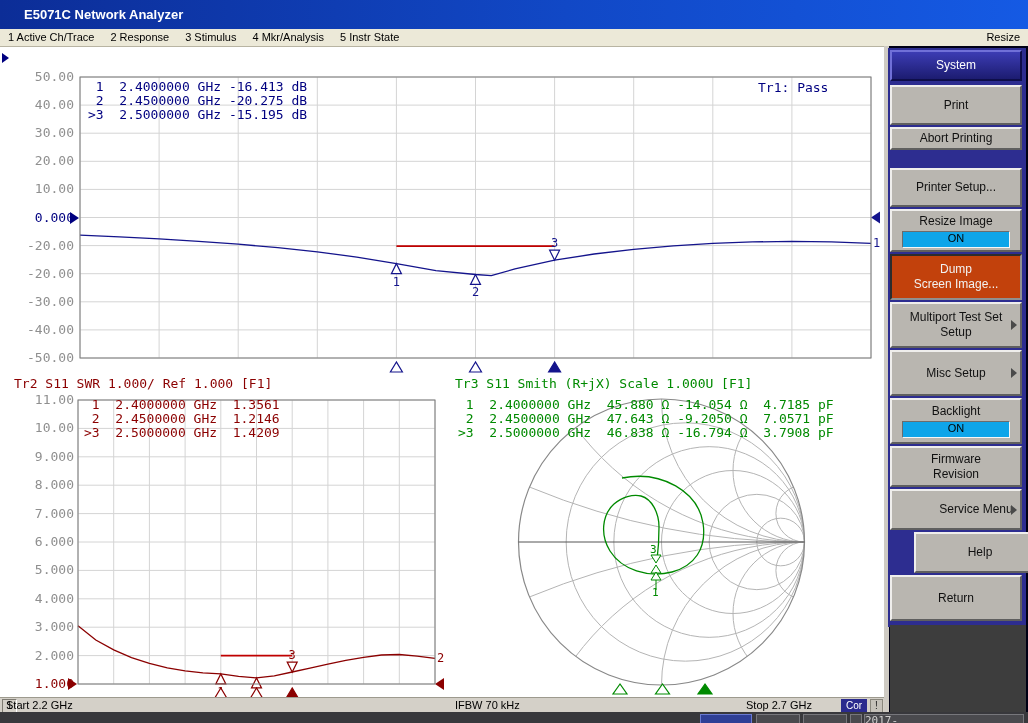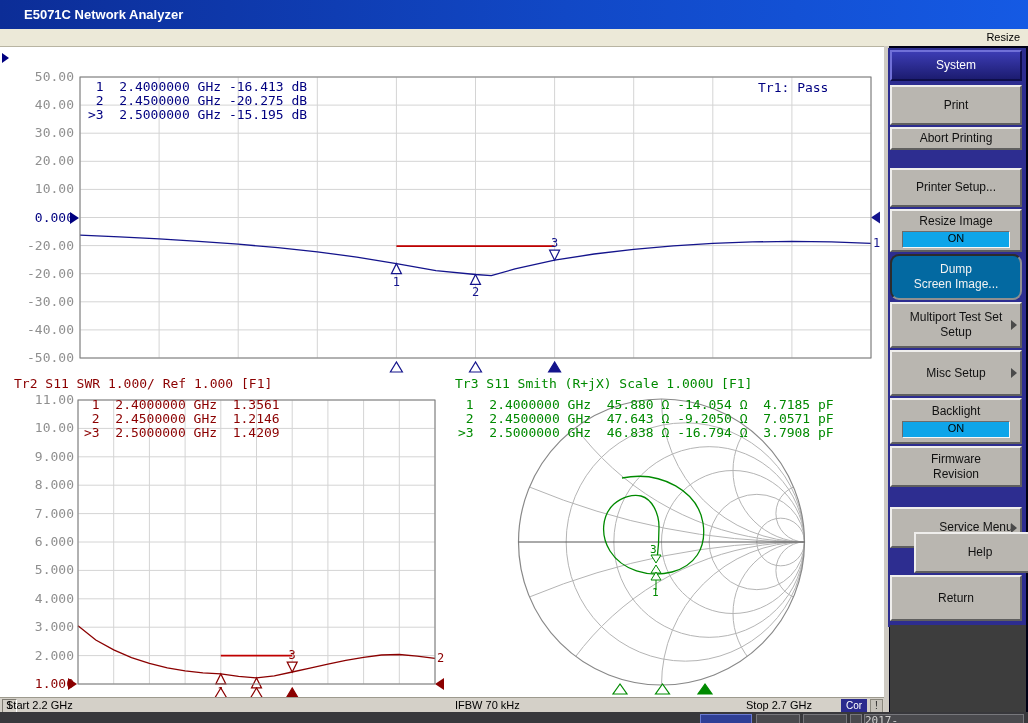--- a/index.html
+++ b/index.html
@@ -28,21 +28,21 @@
   
   .sidebar{position:absolute;left:884px;top:46px;width:144px;height:666px;background:#000014;}
   .sidebar-strip{position:absolute;left:0;top:0;width:5px;height:666px;background:#cfcbc3;}
   .btncol-bg{position:absolute;left:4px;top:2px;width:138px;height:579px;background:#2d2d90;}
   .sb-bottom{position:absolute;left:6px;top:579px;width:136px;height:87px;background:#3d3d3d;}
   .btn{position:absolute;left:6px;width:132px;box-sizing:border-box;background:#b9b6b0;
     border:2px solid;border-color:#efeeec #5f5f5f #5f5f5f #efeeec;color:#111;font-size:12px;
     display:flex;flex-direction:column;align-items:center;justify-content:center;line-height:15px;cursor:pointer;}
   .btn.header{background:linear-gradient(180deg,#3c3cb4,#1c1c70);color:#fff;
     border-color:#7070d8 #0e0e4a #0e0e4a #7070d8;}
-  .btn.pressed{background:#0369a1;color:#f2f2f2;border-color:#2c2c2c #909090 #909090 #2c2c2c;border-radius:9px;}
+  .btn.pressed{background:#c2410c;color:#f2f2f2;border-color:#2c2c2c #909090 #909090 #2c2c2c;}
   .stbox{width:106px;height:15px;background:#0ea5e9;border:1px solid;border-color:#6c6c6c #f6f6f6 #f6f6f6 #6c6c6c;
     font-size:11px;line-height:13px;text-align:center;margin-top:2px;color:#000;}
   .subarrow{position:absolute;right:3px;top:50%;margin-top:-5px;width:0;height:0;
     border-left:6px solid #4a4a4a;border-top:5px solid transparent;border-bottom:5px solid transparent;}
   
   .status1{position:absolute;left:0;top:697px;width:884px;height:15px;background:#d4d0c8;
     border-top:1px solid #9d9a8e;font-size:11px;color:#000;line-height:14px;}
   .chanbox{position:absolute;left:2px;top:1px;width:13px;height:12px;border:1px solid;
     border-color:#7e7b72 #fff #fff #7e7b72;text-align:center;line-height:12px;font-size:10px;}
   .s1-start{position:absolute;left:6px;}
@@ -61,20 +61,21 @@
 </head>
 <body>
 
 <div class="screen">
 
   <div class="titlebar">
     <span>E5071C Network Analyzer</span>
   </div>
 
   <div class="menubar">
+    <span id="menu-items"><span class="mitem">1 Active Ch/Trace</span><span class="mitem">2 Response</span><span class="mitem">3 Stimulus</span><span class="mitem">4 Mkr/Analysis</span><span class="mitem">5 Instr State</span></span>
     <span class="resize">Resize</span>
   </div>
 
   <svg id="charts" viewBox="0 45 884 652">
       <g>
         <line x1="80" y1="77" x2="80" y2="358" stroke="#d4d4d4" stroke-width="1"></line>
         <line x1="80" y1="77" x2="871" y2="77" stroke="#d4d4d4" stroke-width="1"></line>
         <line x1="159.1" y1="77" x2="159.1" y2="358" stroke="#d4d4d4" stroke-width="1"></line>
         <line x1="80" y1="105.1" x2="871" y2="105.1" stroke="#d4d4d4" stroke-width="1"></line>
         <line x1="238.2" y1="77" x2="238.2" y2="358" stroke="#d4d4d4" stroke-width="1"></line>
@@ -258,21 +259,21 @@
           <span class="subarrow"></span>
         </div><div class="btn" style="top: 304px; height: 46px;">
           <div>Misc Setup</div>
           <span class="subarrow"></span>
         </div><div class="btn" style="top: 352px; height: 46px;">
           <div>Backlight</div>
           <div class="stbox">ON</div>
         </div><div class="btn" style="top: 400px; height: 41px;">
           <div>Firmware</div>
           <div>Revision</div>
-        </div><div class="btn" style="top: 461px; height: 41px; padding-left: 40px;">
+        </div><div class="btn" style="top: 443px; height: 41px; padding-left: 40px;">
           <div>Service Menu</div>
           <span class="subarrow"></span>
         </div><div class="btn" style="top: 486px; height: 41px; margin-left: 24px;">
           <div>Help</div>
         </div><div class="btn" style="top: 529px; height: 46px;">
           <div>Return</div>
         </div></span>
   </div>
 
   <div class="status1">

